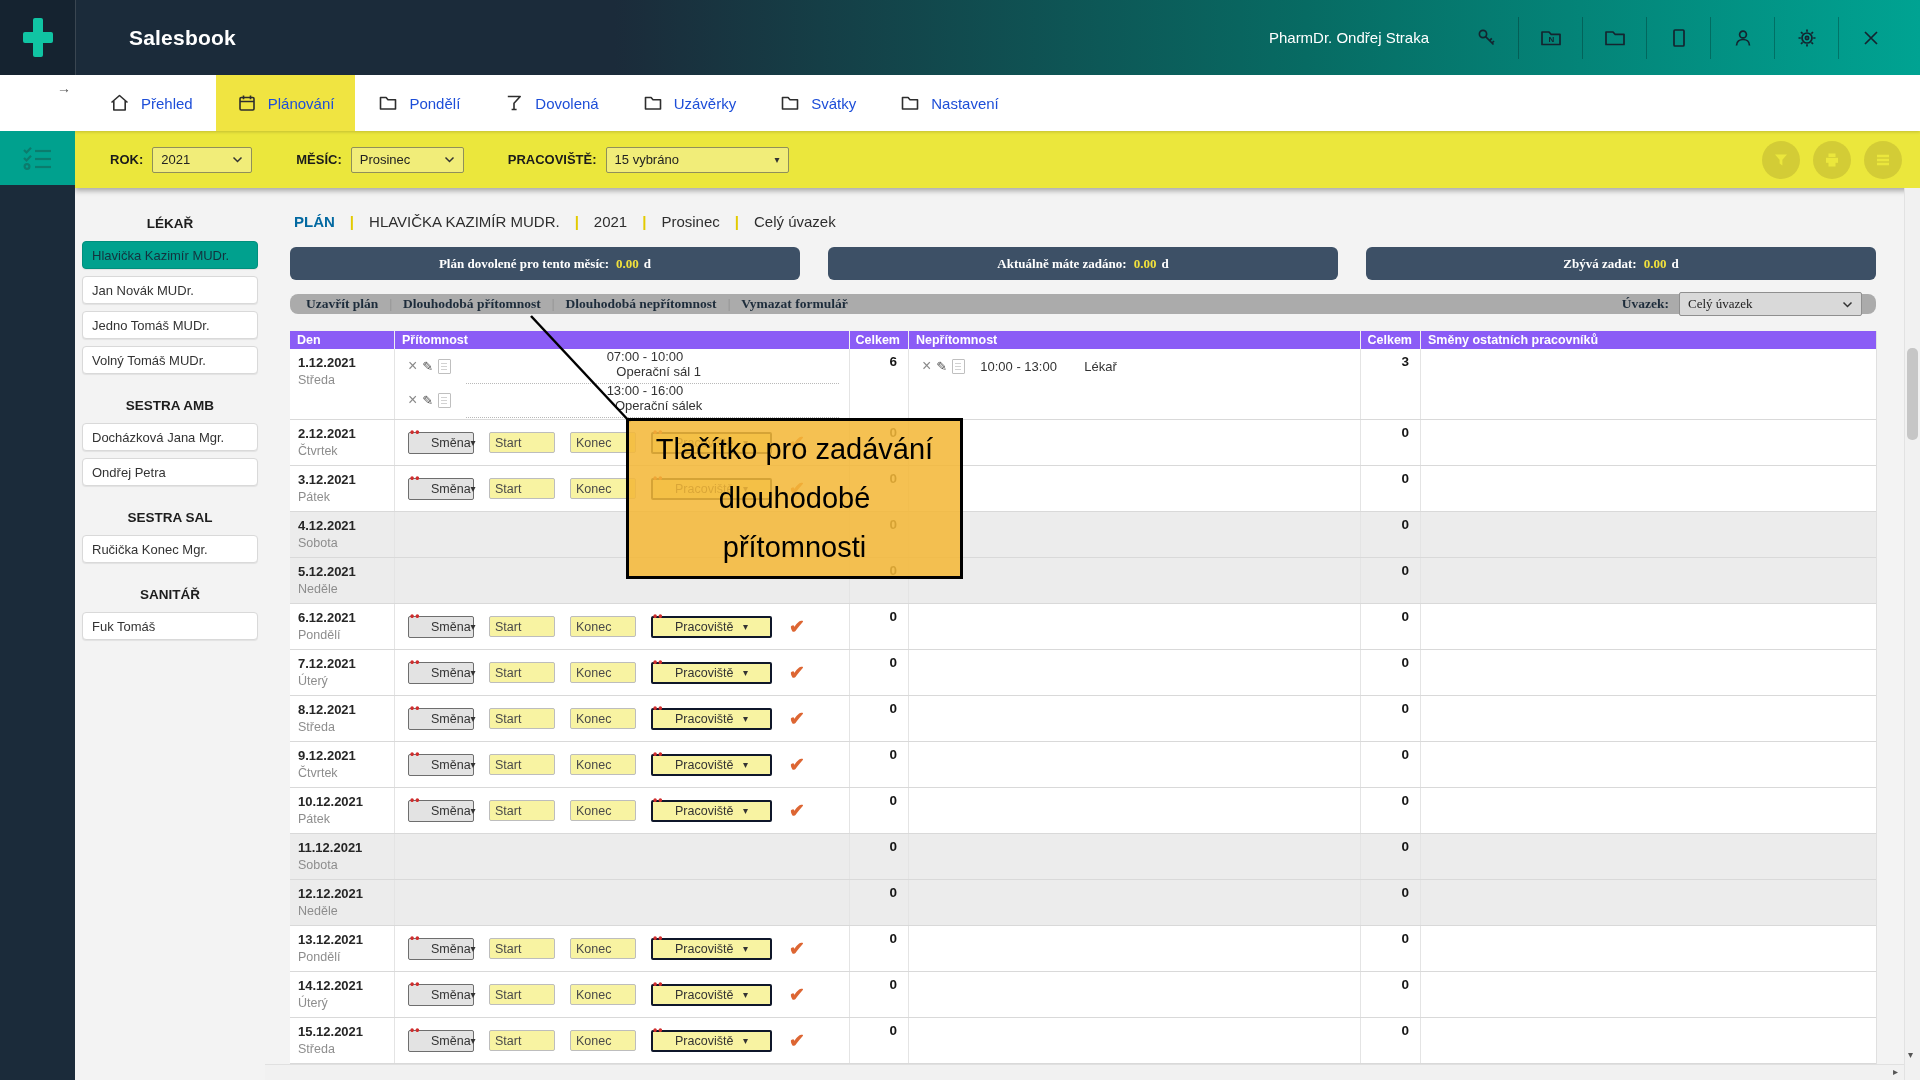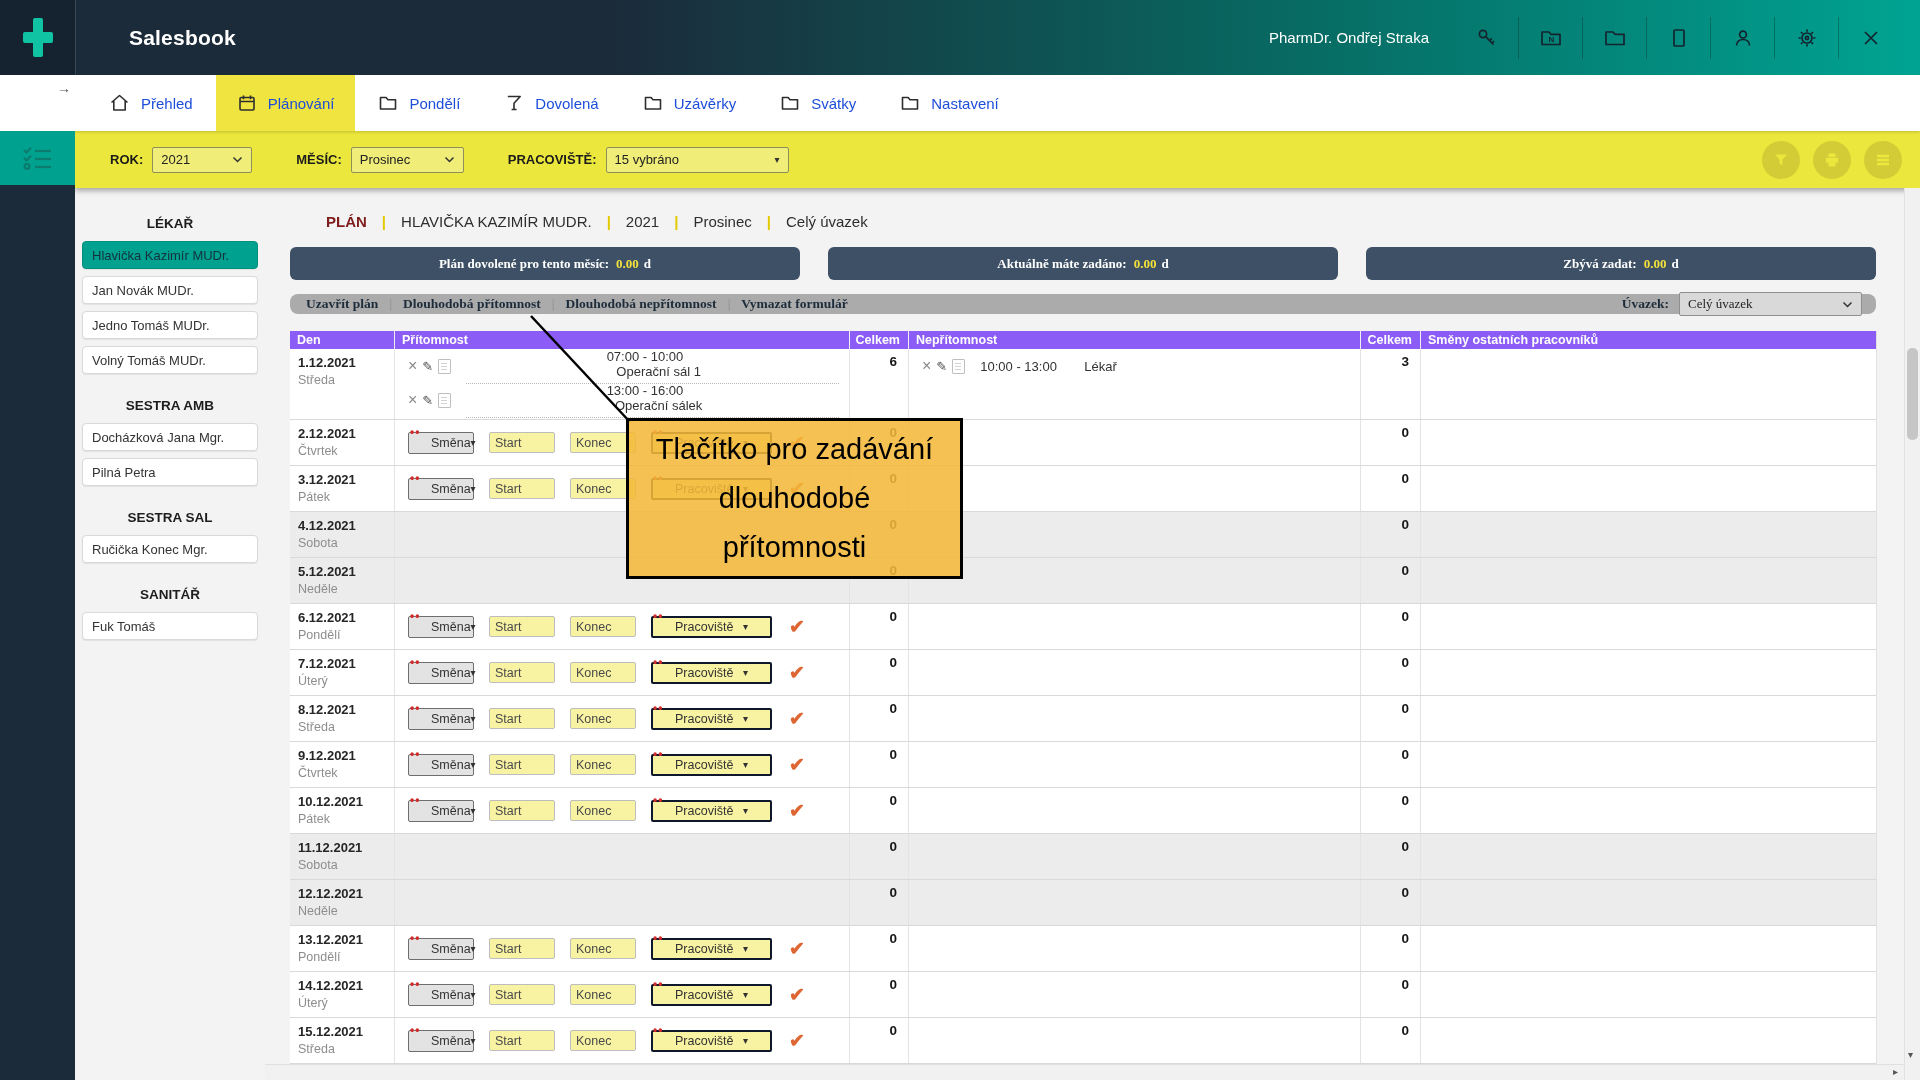--- a/index.html
+++ b/index.html
@@ -39,21 +39,21 @@
   .staff{position:absolute;top:188px;left:75px;width:190px;height:892px;background:#f3f3f3;padding-top:6px;box-sizing:border-box;}
   .group-title{text-align:center;font-weight:bold;font-size:13.5px;color:#1d1d1d;margin:24px 0 10px;}
   .staff .group-title:first-child{margin-top:22px;}
   .staff-item{margin:0 7px 7px;height:28px;background:#fff;border:1px solid #d9d9d9;border-radius:4px;display:flex;
       align-items:center;padding-left:9px;font-size:13px;color:#333;box-shadow:0 1px 1px rgba(0,0,0,.07);
       cursor:pointer;box-sizing:border-box;}
   .staff-item.selected{background:#00a18e;border-color:#008f7d;color:#13323e;}
   
   .main{position:absolute;top:188px;left:265px;width:1655px;height:892px;background:#f3f3f3;}
   .breadcrumb{display:flex;align-items:center;margin:22px 0 0 29px;font-size:15px;color:#2e2e2e;height:22px;}
-  .bc-item.first{font-weight:bold;color:#7f1d1d;margin-left:32px;}
+  .bc-item.first{font-weight:bold;color:#0369a1;}
   .bc-sep{color:#e3ca00;margin:0 15px;font-weight:bold;}
   .summary-row{display:flex;margin:15px 44px 0 25px;gap:28px;font-family:Liberation Serif, serif;}
   .summary-bar{flex:1;height:33px;background:#3d5066;border-radius:6px;display:flex;align-items:center;
       justify-content:center;font-size:13px;font-weight:bold;color:#fff;}
   .summary-bar .val{color:#f2e13c;margin:0 5px 0 7px;}
   .toolbar{display:flex;align-items:center;margin:14px 44px 12px 25px;height:20px;background:#ababab;border-radius:8px;
       padding-left:16px;font-size:13.5px;box-sizing:border-box;font-family:Liberation Serif, serif;}
   .tb-action{font-weight:bold;color:#1d2c3b;cursor:pointer;white-space:nowrap;}
   .tb-sep{color:#8d8d8d;margin:0 11px;}
   .tb-right{margin-left:auto;display:flex;align-items:center;padding-right:14px;}
@@ -300,21 +300,21 @@
   </div>
 
   <aside class="staff" id="staff-list">
       <div class="group-title">LÉKAŘ</div>
       <div class="staff-item selected">Hlavička Kazimír MUDr.</div>
       <div class="staff-item">Jan Novák MUDr.</div>
       <div class="staff-item">Jedno Tomáš MUDr.</div>
       <div class="staff-item">Volný Tomáš MUDr.</div>
       <div class="group-title">SESTRA AMB</div>
       <div class="staff-item">Docházková Jana Mgr.</div>
-      <div class="staff-item">Pilná Petra</div>
+      <div class="staff-item">Ondřej Petra</div>
       <div class="group-title">SESTRA SAL</div>
       <div class="staff-item">Ručička Konec Mgr.</div>
       <div class="group-title">SANITÁŘ</div>
       <div class="staff-item">Fuk Tomáš</div>
     </aside>
 
   <main class="main" style="position:absolute;">
     <div class="breadcrumb" id="breadcrumb">
         <div class="bc-item first">PLÁN</div>
         <div class="bc-sep">|</div>

